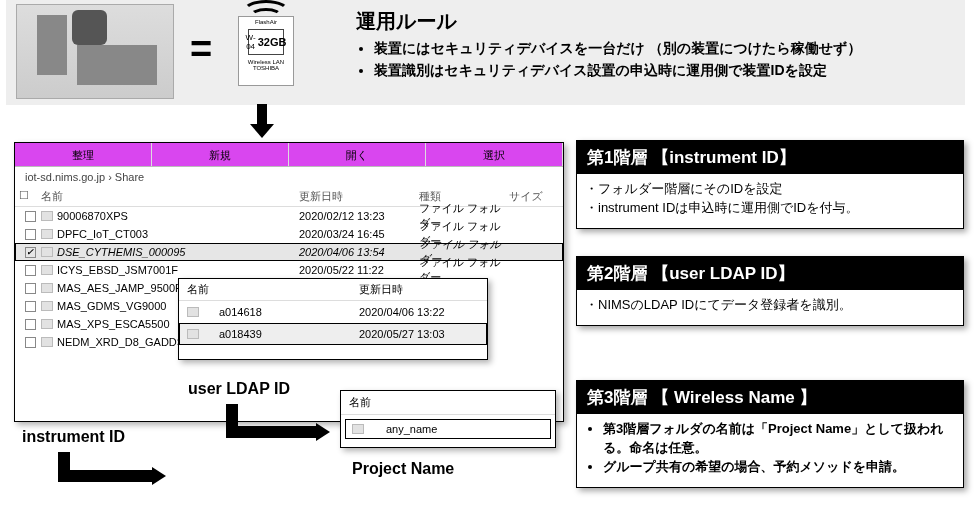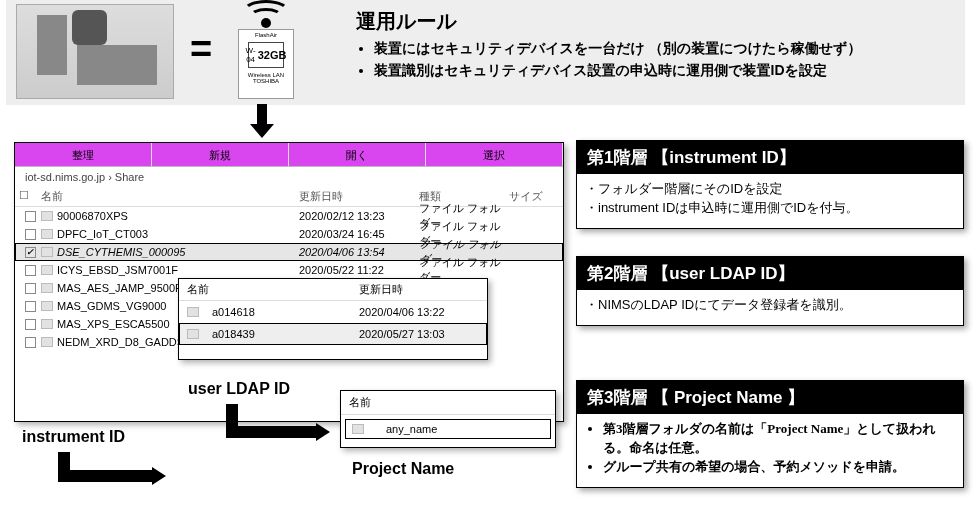--- a/index.html
+++ b/index.html
@@ -31,21 +31,21 @@
   .equipment .scope { position:absolute; left:55px; top:5px; width:35px; height:35px; background:#555; border-radius:6px; }
   .equals { position:absolute; left:184px; top:28px; font-size:38px; font-weight:bold; }
   .wifi {
     position:absolute; left:236px; top:0; width:48px; height:26px;
   }
   .wifi .arc { position:absolute; left:50%; transform:translateX(-50%); border:3px solid #000; border-bottom:none; border-left-color:transparent; border-right-color:transparent; border-radius:50% 50% 0 0; }
   .wifi .a1{ top:0; width:48px; height:24px;}
   .wifi .a2{ top:8px; width:32px; height:16px;}
   .wifi .dot{ position:absolute; left:50%; top:18px; width:10px; height:10px; background:#000; border-radius:50%; transform:translateX(-50%);}
   .sdcard {
-    position:absolute; left:232px; top:29px; width:56px; height:70px; background:#fff; border:1px solid #999;
+    position:absolute; left:232px; top:16px; width:56px; height:70px; background:#fff; border:1px solid #999;
     font-size:6px; text-align:center; padding:2px;
   }
   .sdcard .chip{ width:36px; height:26px; border:1px solid #444; margin:4px auto; font-size:8px; display:flex; align-items:center; justify-content:center; gap:2px;}
   .sdcard .chip .cap{ font-weight:bold; font-size:11px;}
   .rules-title{ position:absolute; left:350px; top:8px; font-size:20px; font-weight:bold; }
   .rules-list{ position:absolute; left:350px; top:38px; font-size:14px; list-style:disc; padding-left:18px; margin:0; line-height:1.55; font-weight:bold;}
   .down-arrow{
     position:absolute; left:250px; top:104px; width:24px; height:34px;
   }
   .down-arrow .shaft{position:absolute; left:7px; top:0; width:10px; height:22px; background:#000;}
@@ -82,21 +82,21 @@
   
   .sub1{
     position:absolute; left:178px; top:278px; width:310px; height:82px;
     border:1px solid #000; background:#fff; box-shadow:3px 3px 6px rgba(0,0,0,.3);
     font-size:11px;
   }
   .sub-cols{display:flex; padding:3px 8px; border-bottom:1px solid #ddd;}
   .sub-cols .c-name{flex:1;}
   .sub-cols .c-date{width:120px;}
   .sub1 .r{display:flex; padding:3px 8px; align-items:center; height:22px;}
-  .sub1 .r .name{flex:1; display:flex; align-items:center; gap:13px;}
+  .sub1 .r .name{flex:1; display:flex; align-items:center; gap:20px;}
   .sub1 .r .date{width:120px;}
   .sub1 .r .folder-ico{ width:12px;height:10px;background:#e2e2e2;border:1px solid #bbb;}
   .sub1 .r.boxed{ outline:1.5px solid #000; outline-offset:-1px;}
   .sub1 .r.hl{ background:#eee;}
 
   
   .sub2{
     position:absolute; left:340px; top:390px; width:216px; height:58px;
     border:1px solid #000; background:#fff; box-shadow:3px 3px 6px rgba(0,0,0,.3);
     font-size:11px;
@@ -127,21 +127,21 @@
 
   
   .infobox{ position:absolute; left:576px; width:388px; border:1px solid #000; background:#fff; box-shadow:3px 3px 6px rgba(0,0,0,.35);}
   .infobox .hdr{ background:#000; color:#fff; font-size:17px; font-weight:bold; padding:5px 10px;}
   .infobox ul{ margin:6px 4px 10px 4px; padding-left:16px; font-size:13px; line-height:1.45;}
   .ib1{ top:140px;}
   .ib2{ top:256px;}
   .ib3{ top:380px;}
   .ib1 ul, .ib2 ul { list-style:none; padding-left:4px;}
   .ib1 ul li::before, .ib2 ul li::before { content:"・"; }
-  .ib3 ul{ list-style:disc; padding-left:22px; font-weight:bold;font-family:Liberation Serif, serif;}
+  .ib3 ul{ list-style:disc; padding-left:22px; font-weight:bold;}
 </style>
 </head>
 <body>
 
 <div class="banner">
   <div class="equipment">
       <div class="scope"></div>
     </div>
   <div class="equals">=</div>
   <div class="wifi">
@@ -337,18 +337,18 @@
       <li>instrument IDは申込時に運用側でIDを付与。</li>
     </ul>
 </div>
 <div class="infobox ib2">
   <div class="hdr">第2階層 【user LDAP ID】</div>
   <ul>
       <li>NIMSのLDAP IDにてデータ登録者を識別。</li>
     </ul>
 </div>
 <div class="infobox ib3">
-  <div class="hdr">第3階層 【 Project Name 】</div>
+  <div class="hdr">第3階層 【 Wireless Name 】</div>
   <ul>
       <li>第3階層フォルダの名前は「Project Name」として扱われる。命名は任意。</li>
       <li>グループ共有の希望の場合、予約メソッドを申請。</li>
     </ul>
 </div>
 
 </body></html>

